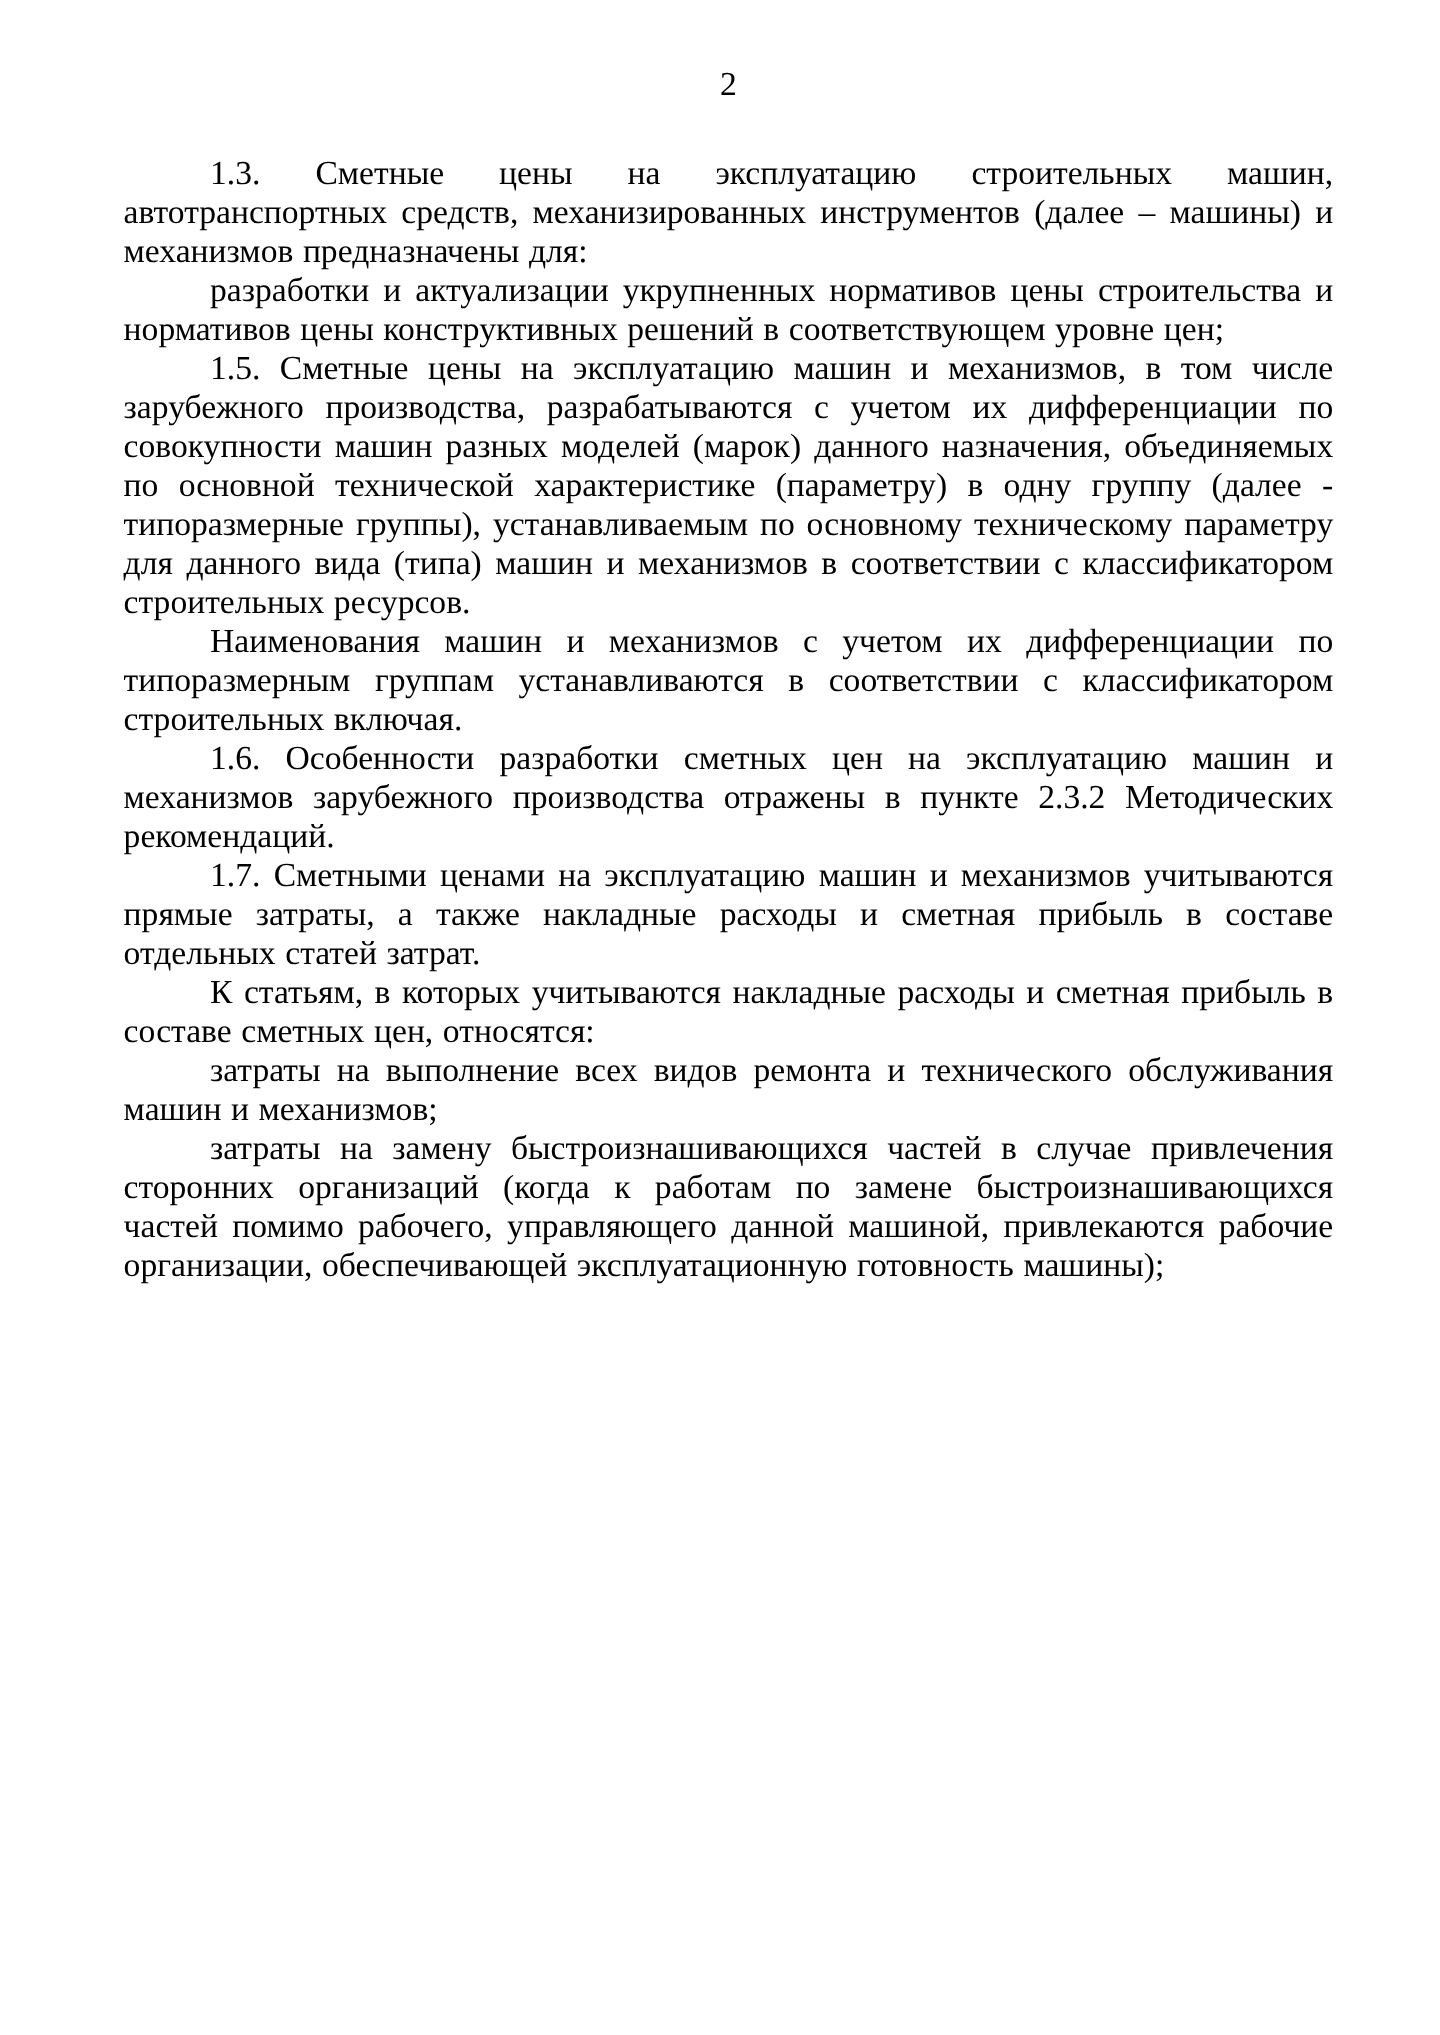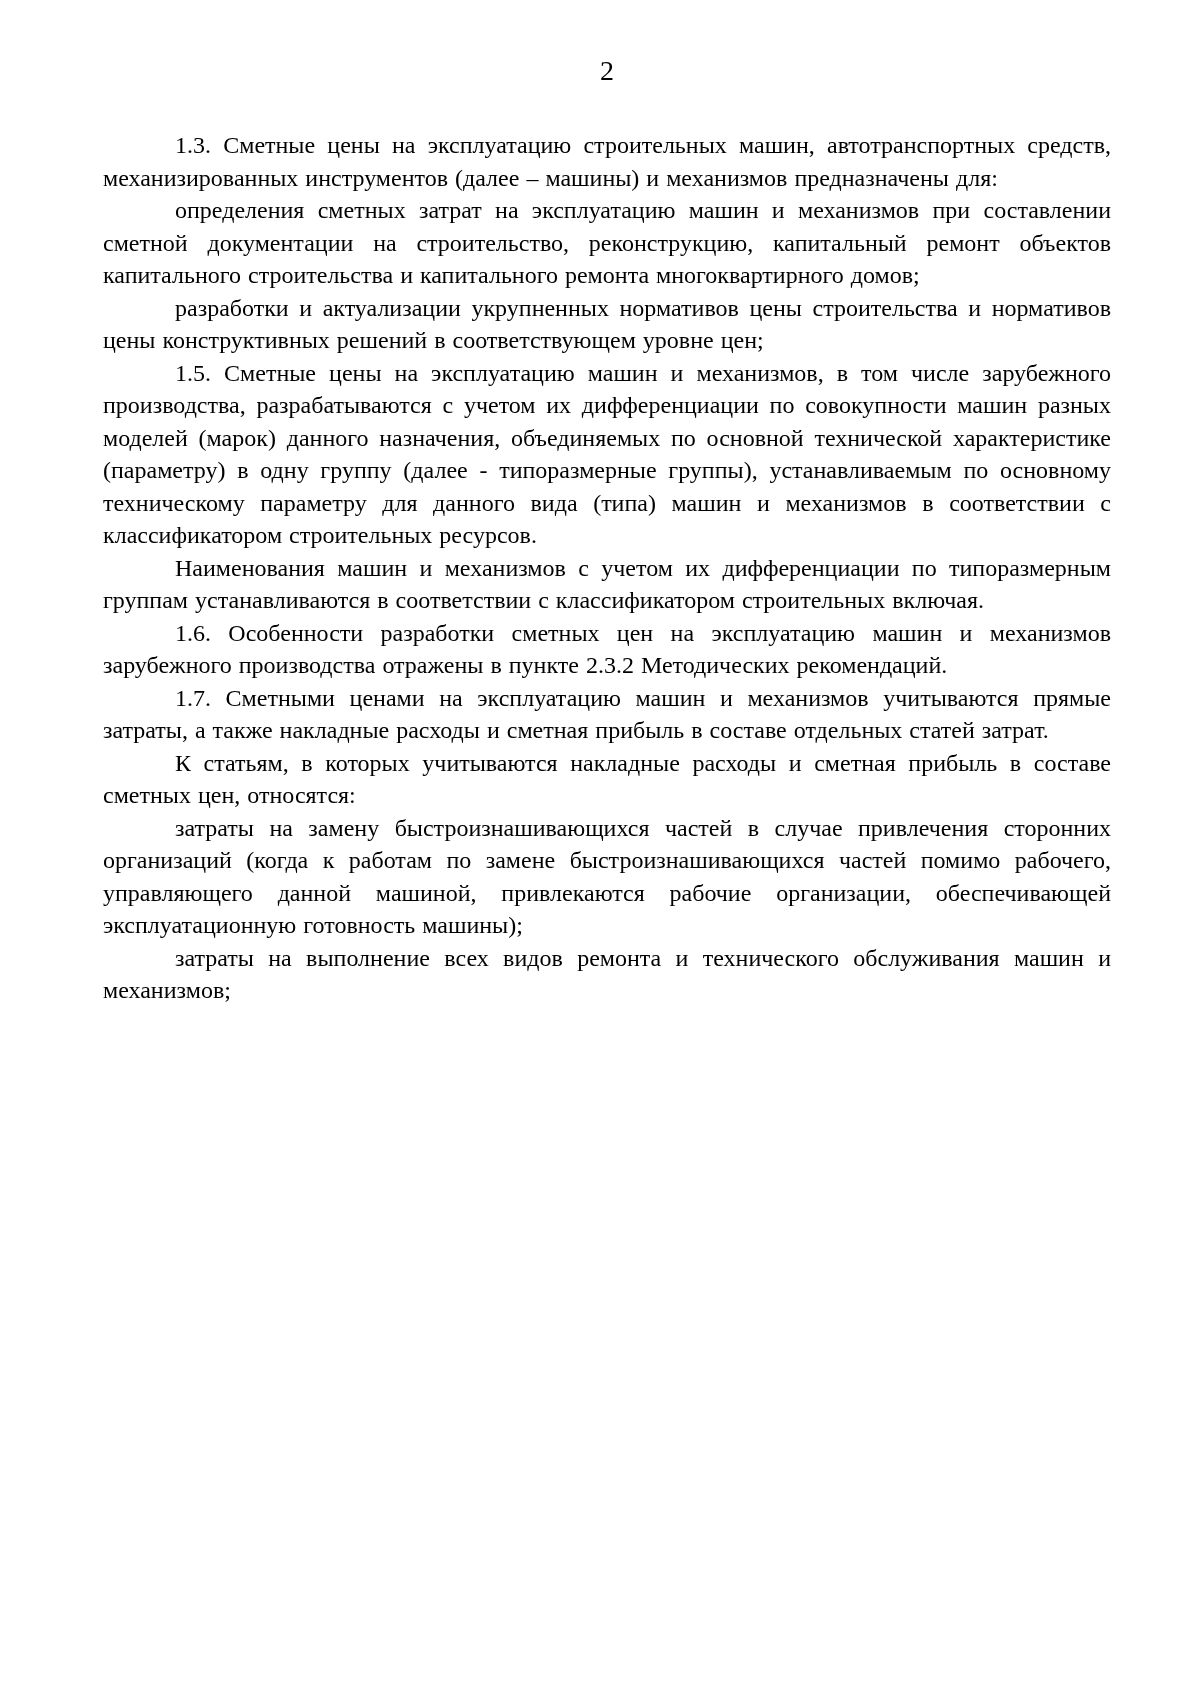--- a/index.html
+++ b/index.html
@@ -23,37 +23,36 @@
     background: #ffffff;
   }
   .page-number {
     text-align: center;
     font-size: 28px;
     line-height: 32px;
     margin-bottom: 42px;
   }
   .content p {
     margin: 0;
-    font-size: 24px;
+    font-size: 28px;
     line-height: 32.5px;
     text-align: justify;
     text-indent: 72px;
     word-spacing: 1px;
   }
 </style>
 </head>
 <body>
 
 <div class="page">
   <div class="page-number">2</div>
   <div class="content">
     <p>1.3. Сметные цены на эксплуатацию строительных машин, автотранспортных средств, механизированных инструментов (далее – машины) и механизмов предназначены для:</p>
-    <p>определения сметных затрат на эксплуатацию машин и механизмов при составлении сметной документации на строительство, реконструкцию, капитальный ремонт объектов капитального строительства и капитального ремонта многоквартирного домов;</p>
     <p>разработки и актуализации укрупненных нормативов цены строительства и нормативов цены конструктивных решений в соответствующем уровне цен;</p>
     <p>1.5. Сметные цены на эксплуатацию машин и механизмов, в том числе зарубежного производства, разрабатываются с учетом их дифференциации по совокупности машин разных моделей (марок) данного назначения, объединяемых по основной технической характеристике (параметру) в одну группу (далее - типоразмерные группы), устанавливаемым по основному техническому параметру для данного вида (типа) машин и механизмов в соответствии с классификатором строительных ресурсов.</p>
     <p>Наименования машин и механизмов с учетом их дифференциации по типоразмерным группам устанавливаются в соответствии с классификатором строительных включая.</p>
     <p>1.6. Особенности разработки сметных цен на эксплуатацию машин и механизмов зарубежного производства отражены в пункте 2.3.2 Методических рекомендаций.</p>
     <p>1.7. Сметными ценами на эксплуатацию машин и механизмов учитываются прямые затраты, а также накладные расходы и сметная прибыль в составе отдельных статей затрат.</p>
     <p>К статьям, в которых учитываются накладные расходы и сметная прибыль в составе сметных цен, относятся:</p>
+    <p>затраты на выполнение всех видов ремонта и технического обслуживания машин и механизмов;</p>
     <p>затраты на замену быстроизнашивающихся частей в случае привлечения сторонних организаций (когда к работам по замене быстроизнашивающихся частей помимо рабочего, управляющего данной машиной, привлекаются рабочие организации, обеспечивающей эксплуатационную готовность машины);</p>
-    <p>затраты на выполнение всех видов ремонта и технического обслуживания машин и механизмов;</p>
   </div>
 </div>
 
 </body></html>

